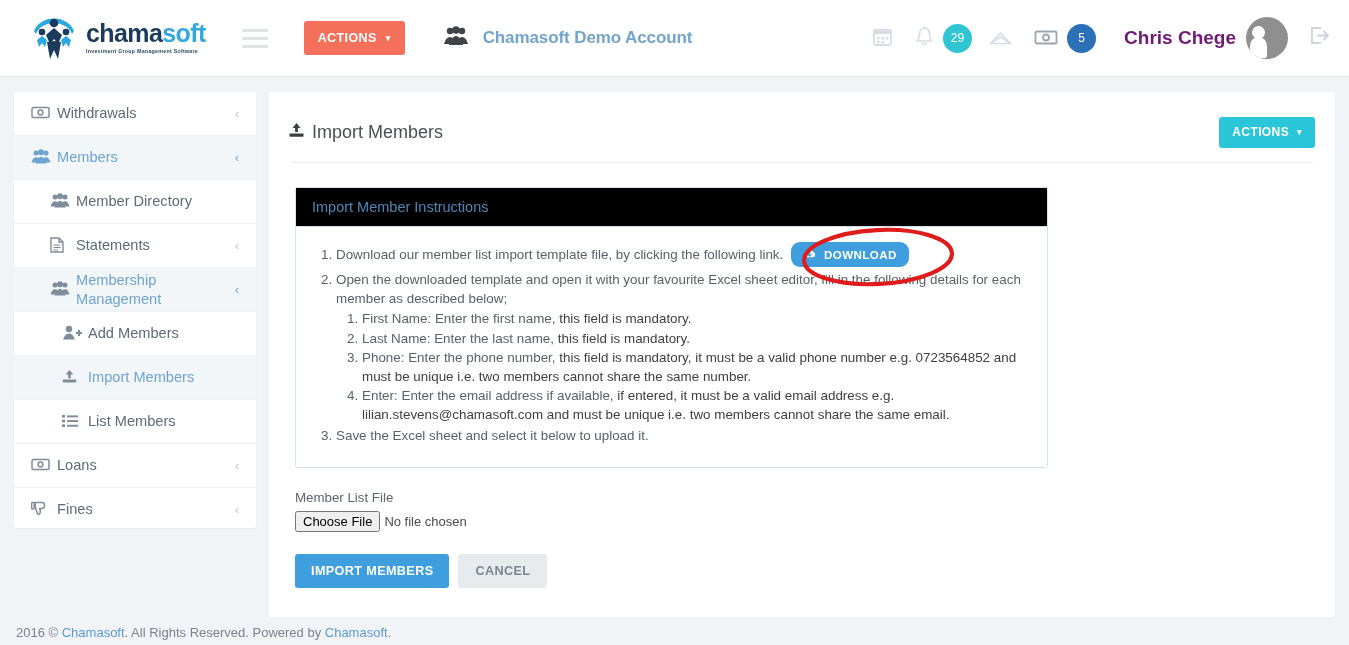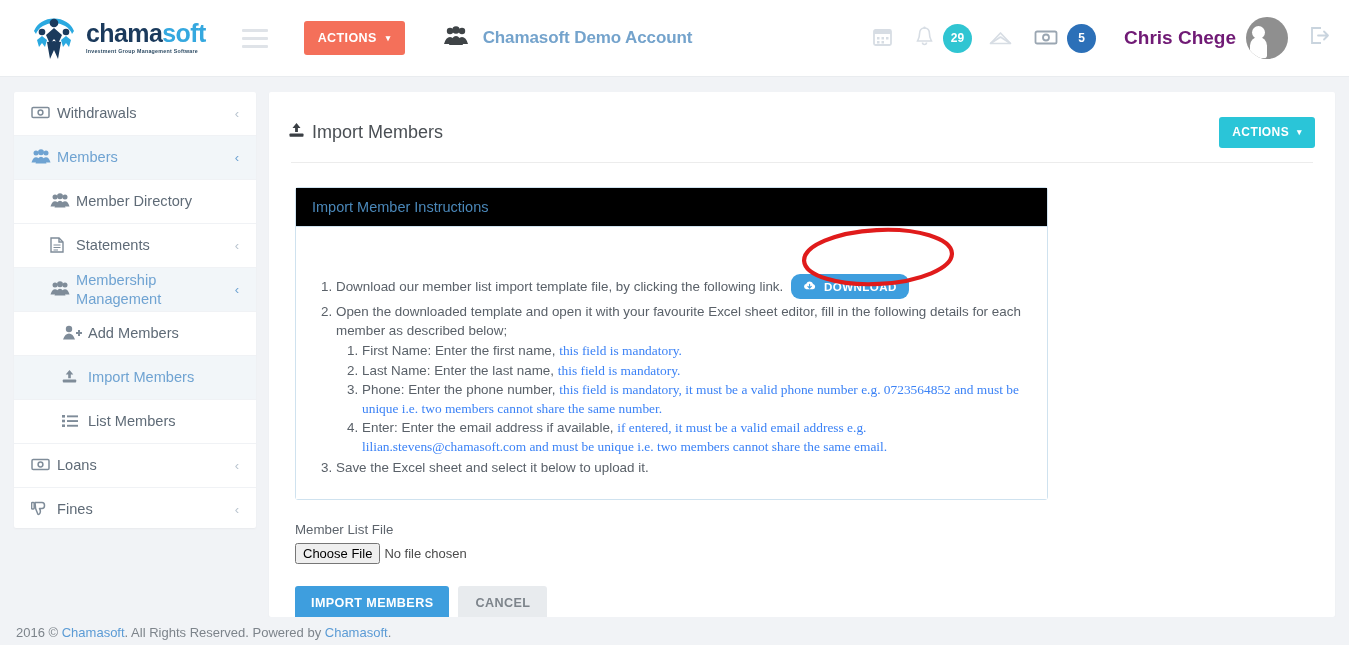--- a/index.html
+++ b/index.html
@@ -39,21 +39,21 @@
   }
   .caret { font-size: 9px; }
 
   .acct-group { display: flex; align-items: center; margin-left: 38px; gap: 14px; }
   .acct-icon { font-size: 23px; color: #3f4447; line-height: 1; }
   .acct-name { color: #74a3cc; font-size: 17px; font-weight: bold; letter-spacing: -0.1px; }
 
   .topbar-right { margin-left: auto; display: flex; align-items: center; gap: 0; padding-right: 18px; }
   .tb-icon { color: #d7dde4; font-size: 21px; padding: 0 11px; line-height:1; cursor: pointer; }
   .badge {
-    color:#fff; border-radius: 999px; font-size: 12px; font-weight: bold;
+    color:#fff; border-radius: 999px; font-size: 12px; font-weight: normal;
     min-width: 29px; height: 29px; display:flex; align-items:center; justify-content:center;
     padding: 0 8px; margin-left: -2px; margin-right: 6px; cursor: pointer;
   }
   .badge.teal { background: #30c5d2; }
   .badge.blue { background: #2c70b8; }
   .user-name { color: #701a75; font-size: 19px; font-weight: bold; margin-left: 22px; margin-right: 10px; cursor: pointer;}
   .avatar {
     width: 42px; height: 42px; border-radius: 50%; background: #8f8f8f;
     display:flex; align-items:flex-end; justify-content:center; overflow:hidden; cursor:pointer;
   }
@@ -104,26 +104,26 @@
   .divider { height:1px; background:#ececec; margin: 8px 22px 0 22px; }
 
   .body-pad { padding: 24px 26px 0 26px; }
 
   
   .panel { border:1px solid #cfe2ef; border-radius: 3px; width: 753px; }
   .panel-head {
     background:#000000; color:#4a87b8; font-size: 14.5px;
     padding: 11px 16px; border-bottom:1px solid #cfe2ef;
   }
-  .panel-body { padding: 16px 18px 18px 18px; background:#fff;margin-top:32px; }
+  .panel-body { padding: 16px 18px 18px 18px; background:#fff; }
   ol.lvl1 { margin: 0 0 0 22px; color:#5a6169; font-size: 13.4px; line-height: 1.38; }
   ol.lvl1 > li { margin-bottom: 3px; }
   ol.lvl2 { margin: 2px 0 2px 26px; font-size: 13.4px; line-height: 1.38; }
   ol.lvl2 > li { margin-bottom: 1px; }
-  .red { color:#3b82f6;font-family:Liberation Serif, serif; }
+  .red { color:#404040; }
   .dl-btn {
     display:inline-flex; align-items:center; gap:8px;
     background:#3e9ede; color:#fff; border:none; border-radius:9px;
     height:25px; padding: 0 12px; font-size: 11.6px; font-weight:bold;
     letter-spacing:0.4px; vertical-align: middle; margin-left: 4px;
     position: relative; top:-1px; cursor:pointer;
     font-family:"Liberation Sans", sans-serif;
   }
 
   

